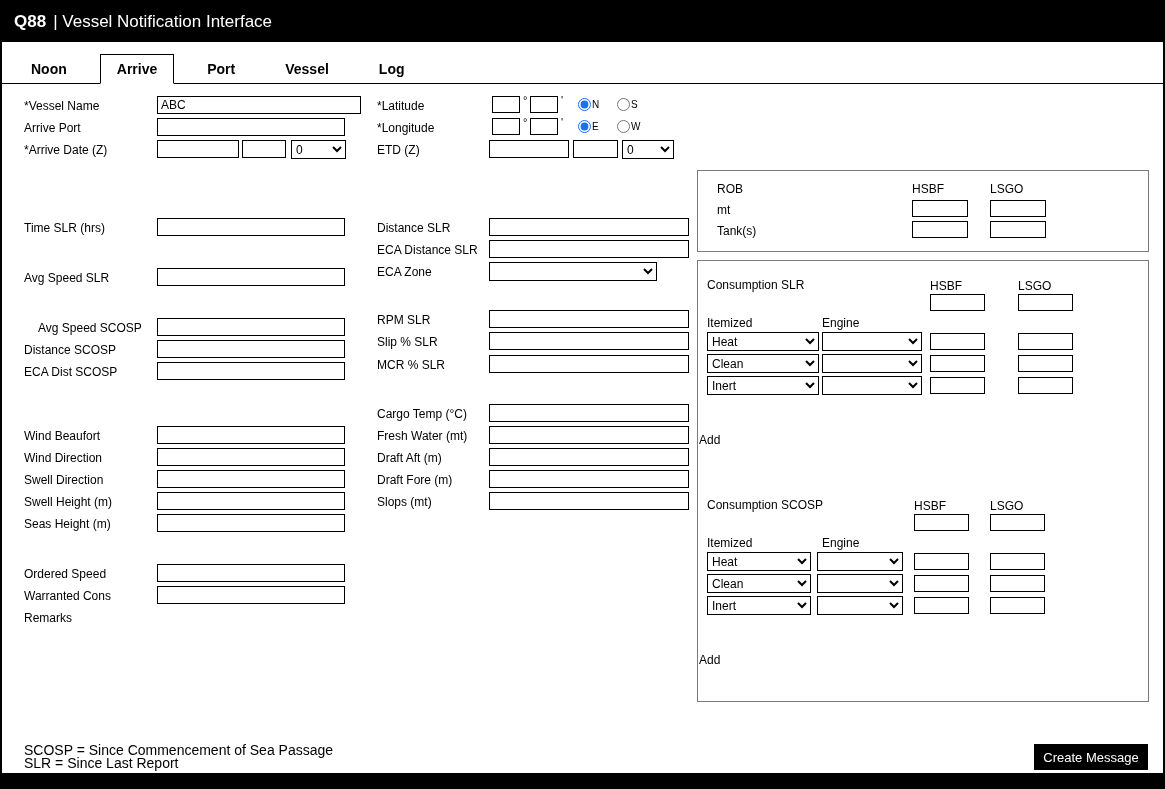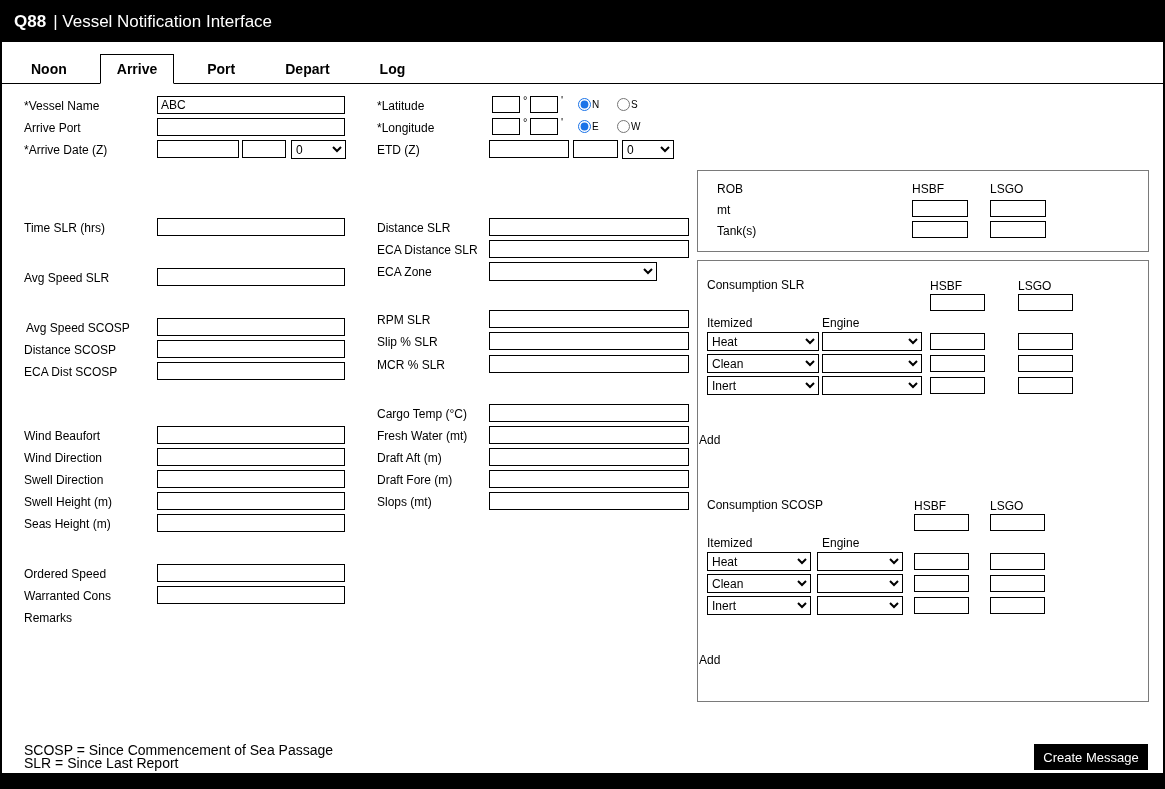--- a/index.html
+++ b/index.html
@@ -42,44 +42,44 @@
 
   <div class="header-bar">
     <span class="brand">Q88</span>
     <span>| Vessel Notification Interface</span>
   </div>
 
   <div class="tabbar">
     <div class="tab">Noon</div>
     <div class="tab active">Arrive</div>
     <div class="tab">Port</div>
-    <div class="tab">Depart</div>
+    <div class="tab">Vessel</div>
     <div class="tab">Log</div>
   </div>
 
   <span class="lbl" style="left:22px;top:97px">*Vessel Name</span>
-  <input class="ti" style="left: 155px; top: 94px; width: 188px;" value="ABC">
+  <input class="ti" style="left: 155px; top: 94px; width: 204px;" value="ABC">
 
   <span class="lbl" style="left:22px;top:119px">Arrive Port</span>
   <input class="ti" style="left: 155px; top: 116px; width: 188px;">
 
   <span class="lbl" style="left:22px;top:141px">*Arrive Date (Z)</span>
   <input class="ti" style="left: 155px; top: 138px; width: 82px;">
   <input class="ti" style="left: 240px; top: 138px; width: 44px;">
   <select class="sel" style="left:289px;top:138px;width:55px">
     <option>0</option>
   </select>
 
   <span class="lbl" style="left:22px;top:219px">Time SLR (hrs)</span>
   <input class="ti" style="left: 155px; top: 216px; width: 188px;">
 
   <span class="lbl" style="left:22px;top:269px">Avg Speed SLR</span>
   <input class="ti" style="left: 155px; top: 266px; width: 188px;">
 
-  <span class="lbl" style="left:24px;top:319px">Avg Speed SCOSP</span>
+  <span class="lbl" style="left:36px;top:319px">Avg Speed SCOSP</span>
   <input class="ti" style="left: 155px; top: 316px; width: 188px;">
 
   <span class="lbl" style="left:22px;top:341px">Distance SCOSP</span>
   <input class="ti" style="left: 155px; top: 338px; width: 188px;">
 
   <span class="lbl" style="left:22px;top:363px">ECA Dist SCOSP</span>
   <input class="ti" style="left: 155px; top: 360px; width: 188px;">
 
   <span class="lbl" style="left:22px;top:427px">Wind Beaufort</span>
   <input class="ti" style="left: 155px; top: 424px; width: 188px;">

